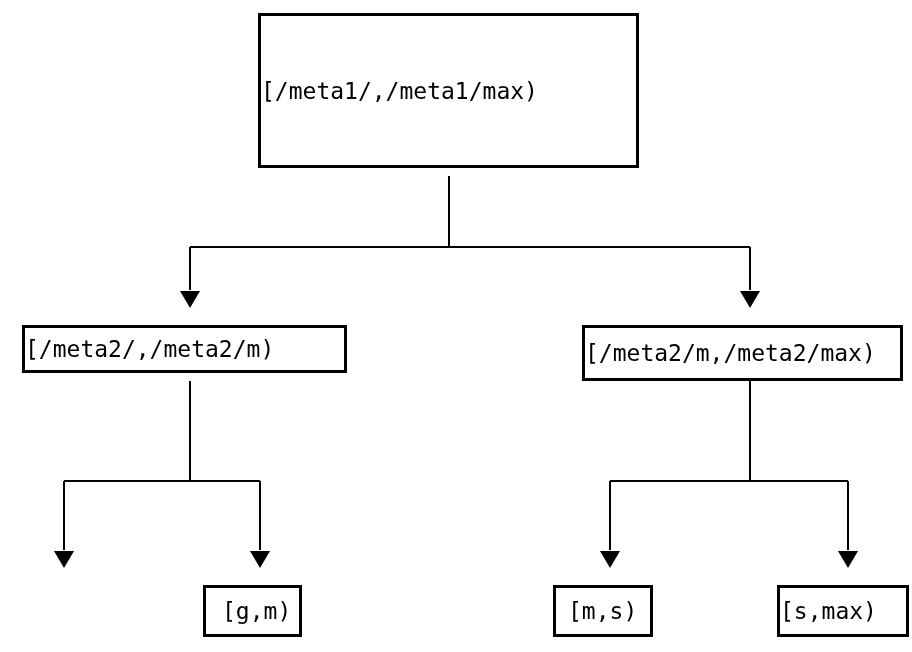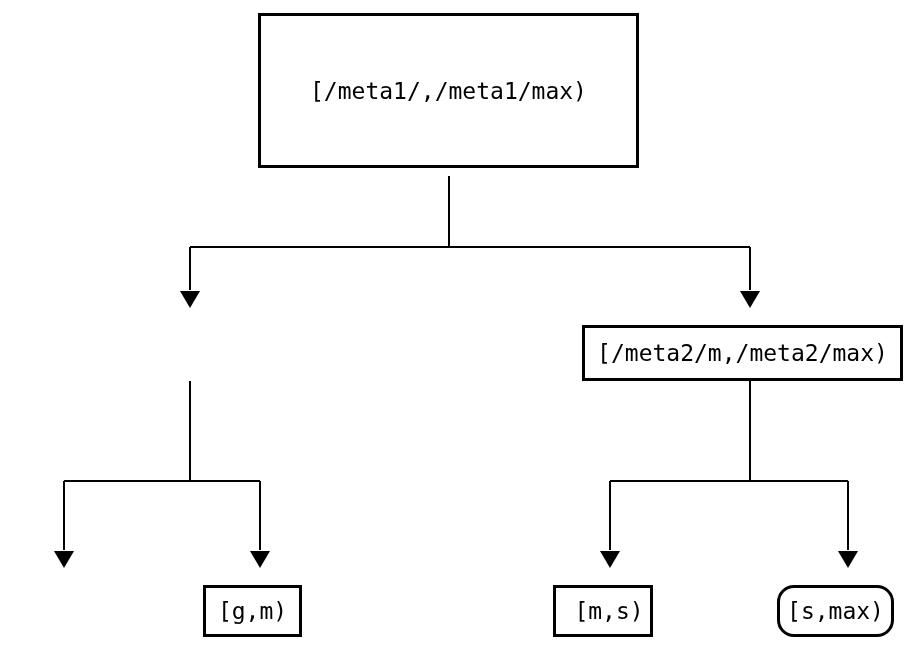--- a/index.html
+++ b/index.html
@@ -23,21 +23,21 @@
     width: 912px;
     height: 652px;
   }
   .node {
     position: absolute;
     box-sizing: border-box;
     border: 3px solid #000000;
     background: #ffffff;
     display: flex;
     align-items: center;
-    justify-content: center;
+    justify-content: flex-start;
     font-size: 23px;
     letter-spacing: 0;
     white-space: pre;
   }
   .edge-line {
     stroke: #000000;
     stroke-width: 2;
     fill: none;
   }
   .arrowhead {
@@ -62,31 +62,34 @@
 
     <path class="edge-line" d="M750,381 V481 M610,481 H848 M610,481 V550 M848,481 V550"></path>
     <polygon class="arrowhead" points="600,551 620,551 610,568"></polygon>
     <polygon class="arrowhead" points="838,551 858,551 848,568"></polygon>
   </svg>
 
   <div class="node" style="left:258px; top:13px; width:381px; height:155px;">
     <span>[/meta1/,/meta1/max)</span>
   </div>
 
+  <div class="node" style="left:22px; top:325px; width:325px; height:48px;">
+    <span>[/meta2/,/meta2/m)</span>
+  </div>
 
   <div class="node" style="left:582px; top:325px; width:321px; height:56px;">
     <span>[/meta2/m,/meta2/max)</span>
   </div>
 
 
-  <div class="node" style="left:203px; top:585px; width:99px; height:52px;">
+  <div class="node" style="left:203px; top:585px; width:99px; height:52px;padding-left:16px;">
     <span>[g,m)</span>
   </div>
 
   <div class="node" style="left:553px; top:585px; width:100px; height:52px;padding-left:12px;">
     <span>[m,s)</span>
   </div>
 
-  <div class="node" style="left:777px; top:585px; width:117px; height:52px;border-radius:17px;">
+  <div class="node" style="left:777px; top:585px; width:132px; height:52px;">
     <span>[s,max)</span>
   </div>
 
 </div>
 
 </body></html>

